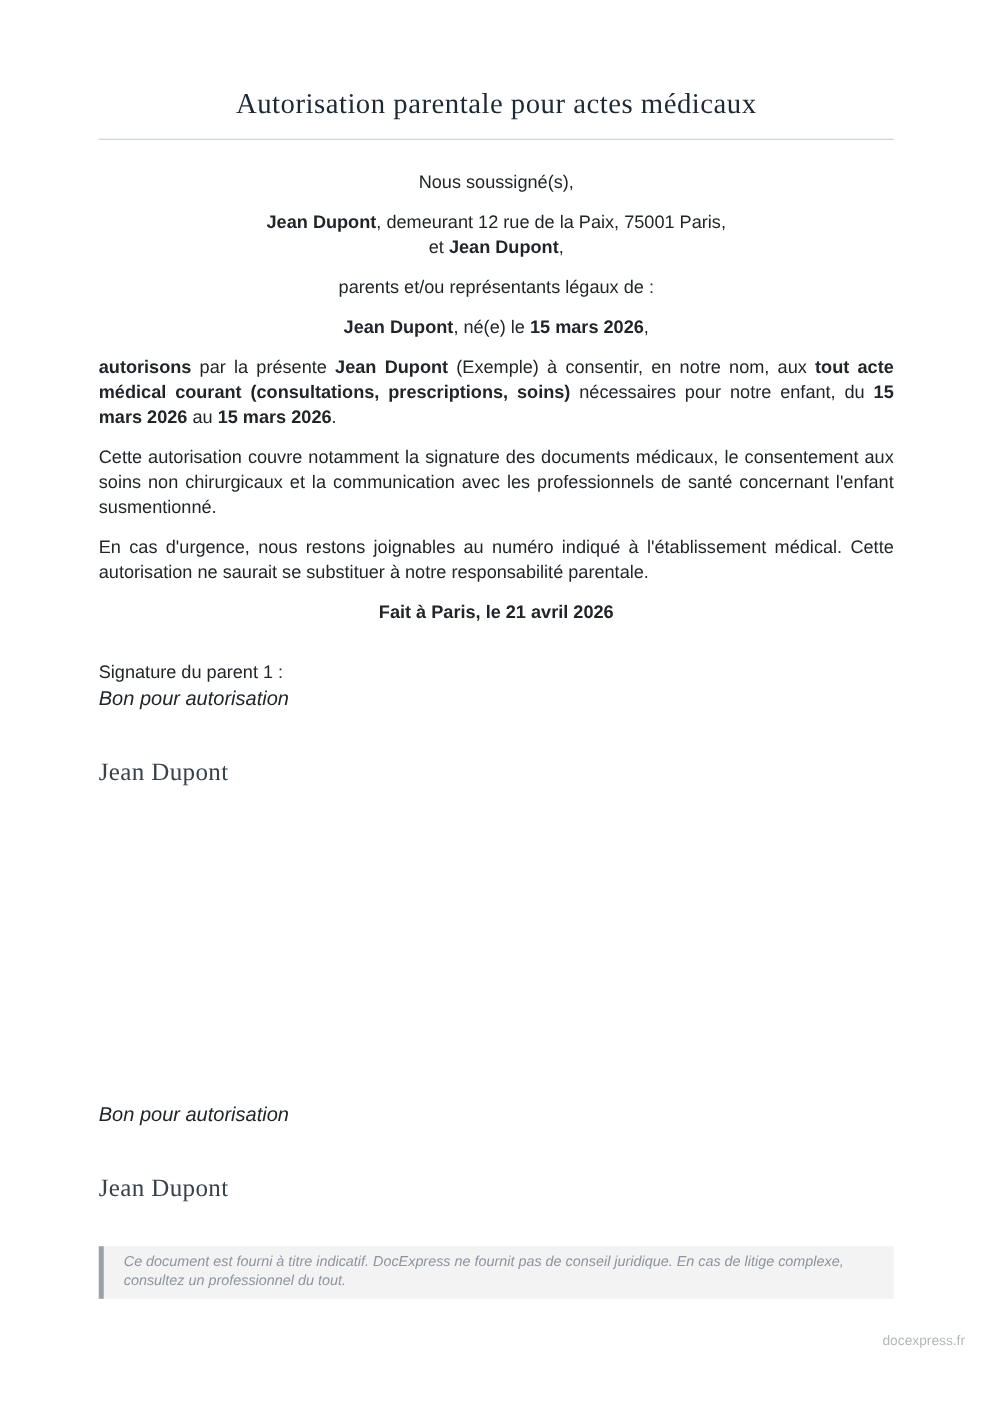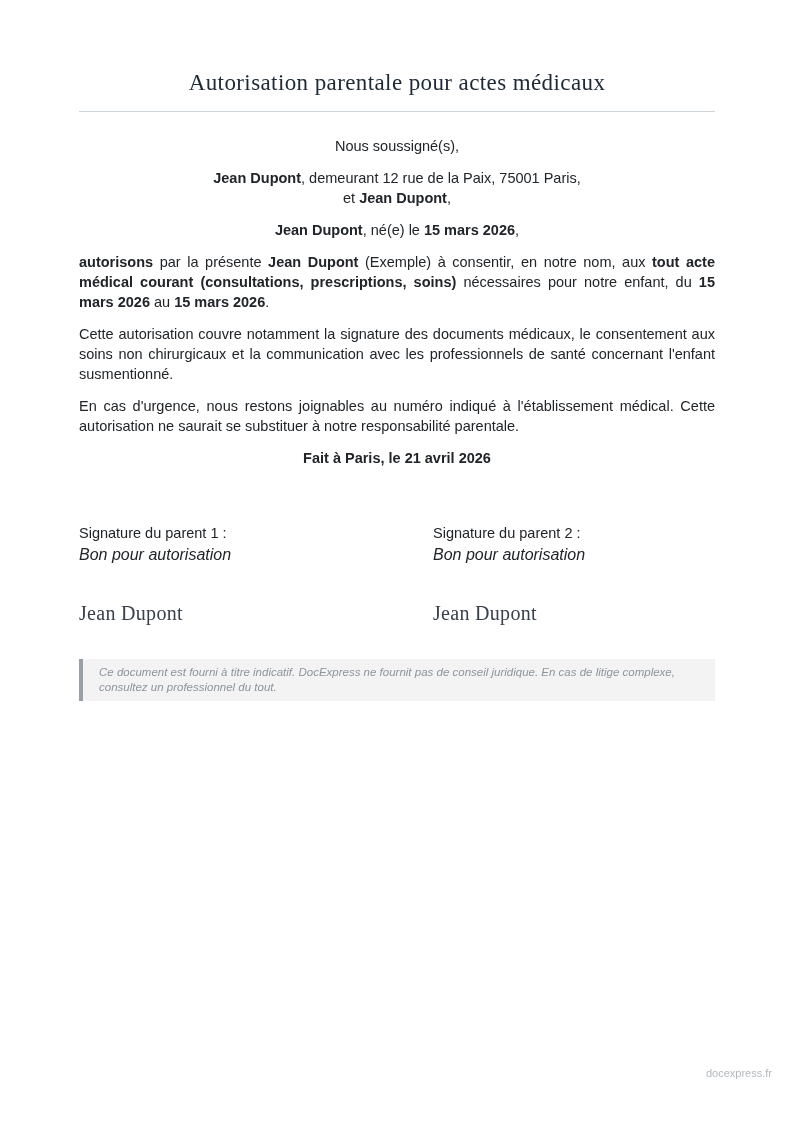--- a/index.html
+++ b/index.html
@@ -50,21 +50,22 @@
     color: var(--body-ink);
     text-align: center;
   }
   .body-text p.justify {
     text-align: justify;
     hyphens: manual;
   }
   .body-text strong { font-weight: bold; }
   .signature-section {
     display: flex;
-    margin-top: 55px;
+    margin-top: 28px;
+    flex-direction: column;
   }
   .sig-col-1 { flex: 0 0 354px; }
   .sig-col-2 { flex: 1; }
   .sig-label {
     font-size: 14.5px;
     line-height: 21px;
     color: var(--body-ink);
   }
   .sig-mention {
     font-size: 16px;
@@ -105,35 +106,35 @@
 <div class="page">
   <div class="content">
 
     <div class="title-block">
       <h1 class="doc-title">Autorisation parentale pour actes médicaux</h1>
     </div>
 
     <div class="body-text">
       <p>Nous soussigné(s),</p>
       <p><strong>Jean Dupont</strong>, demeurant 12 rue de la Paix, 75001 Paris,<br>et <strong>Jean Dupont</strong>,</p>
+      <p>parents et/ou représentants légaux de :</p>
       <p><strong>Jean Dupont</strong>, né(e) le <strong>15 mars 2026</strong>,</p>
       <p class="justify"><strong>autorisons</strong> par la présente <strong>Jean Dupont</strong> (Exemple) à consentir, en notre nom, aux <strong>tout acte médical courant (consultations, prescriptions, soins)</strong> nécessaires pour notre enfant, du <strong>15 mars 2026</strong> au <strong>15 mars 2026</strong>.</p>
       <p class="justify">Cette autorisation couvre notamment la signature des documents médicaux, le consentement aux soins non chirurgicaux et la communication avec les professionnels de santé concernant l'enfant susmentionné.</p>
       <p class="justify">En cas d'urgence, nous restons joignables au numéro indiqué à l'établissement médical. Cette autorisation ne saurait se substituer à notre responsabilité parentale.</p>
       <p><strong>Fait à Paris, le 21 avril 2026</strong></p>
     </div>
 
     <div class="signature-section">
       <div class="sig-col-1">
         <div class="sig-label">Signature du parent 1 :</div>
         <div class="sig-mention">Bon pour autorisation</div>
         <div class="sig-name">Jean Dupont</div>
       </div>
       <div class="sig-col-2">
-        <div class="sig-label">Signature du parent 2 :</div>
         <div class="sig-mention">Bon pour autorisation</div>
         <div class="sig-name">Jean Dupont</div>
       </div>
     </div>
 
     <div class="disclaimer">Ce document est fourni à titre indicatif. DocExpress ne fournit pas de conseil juridique. En cas de litige complexe, consultez un professionnel du tout.</div>
 
   </div>
 
   <div class="footer">docexpress.fr</div>

